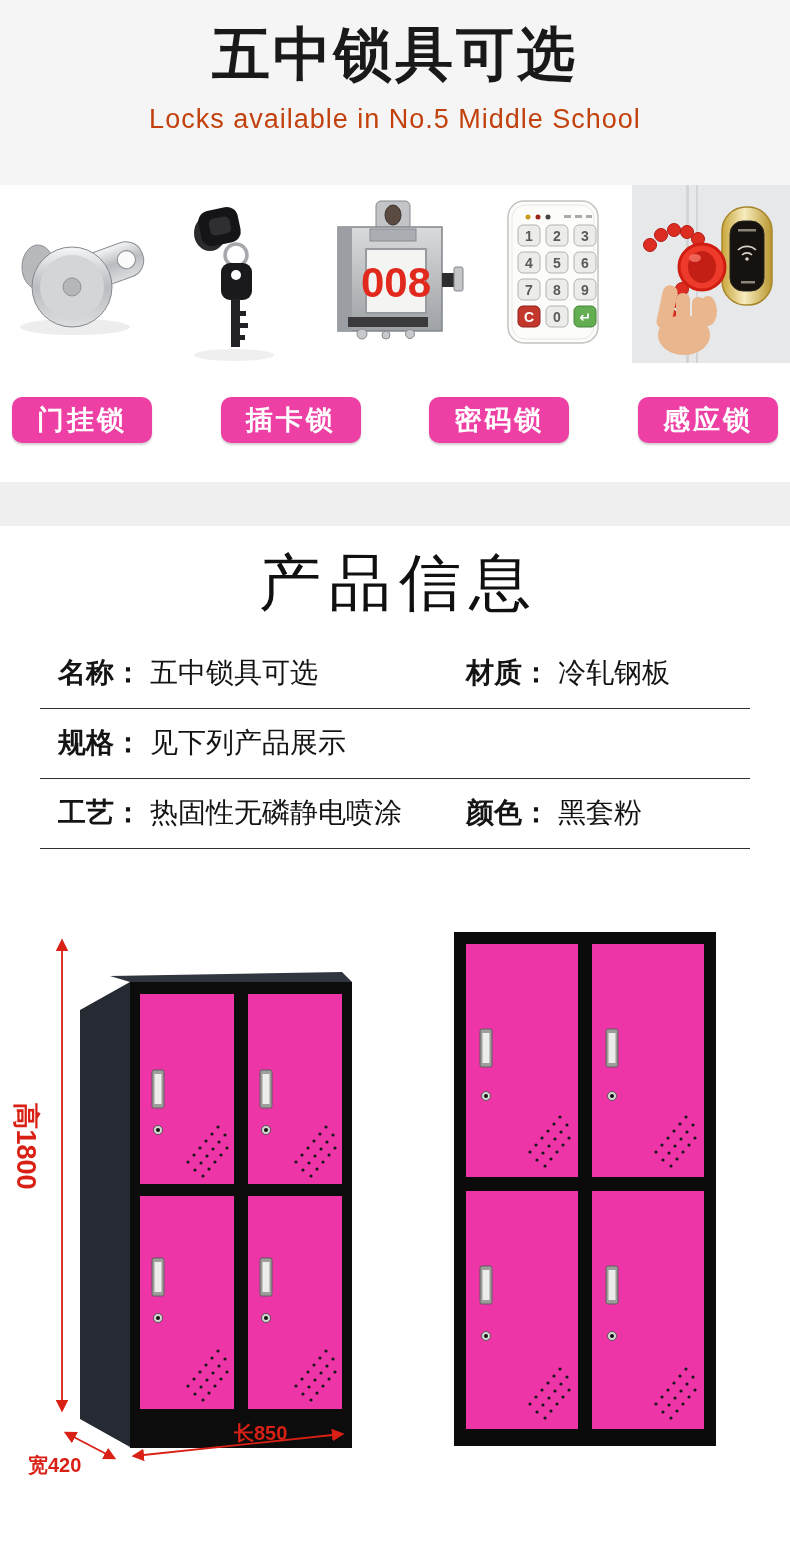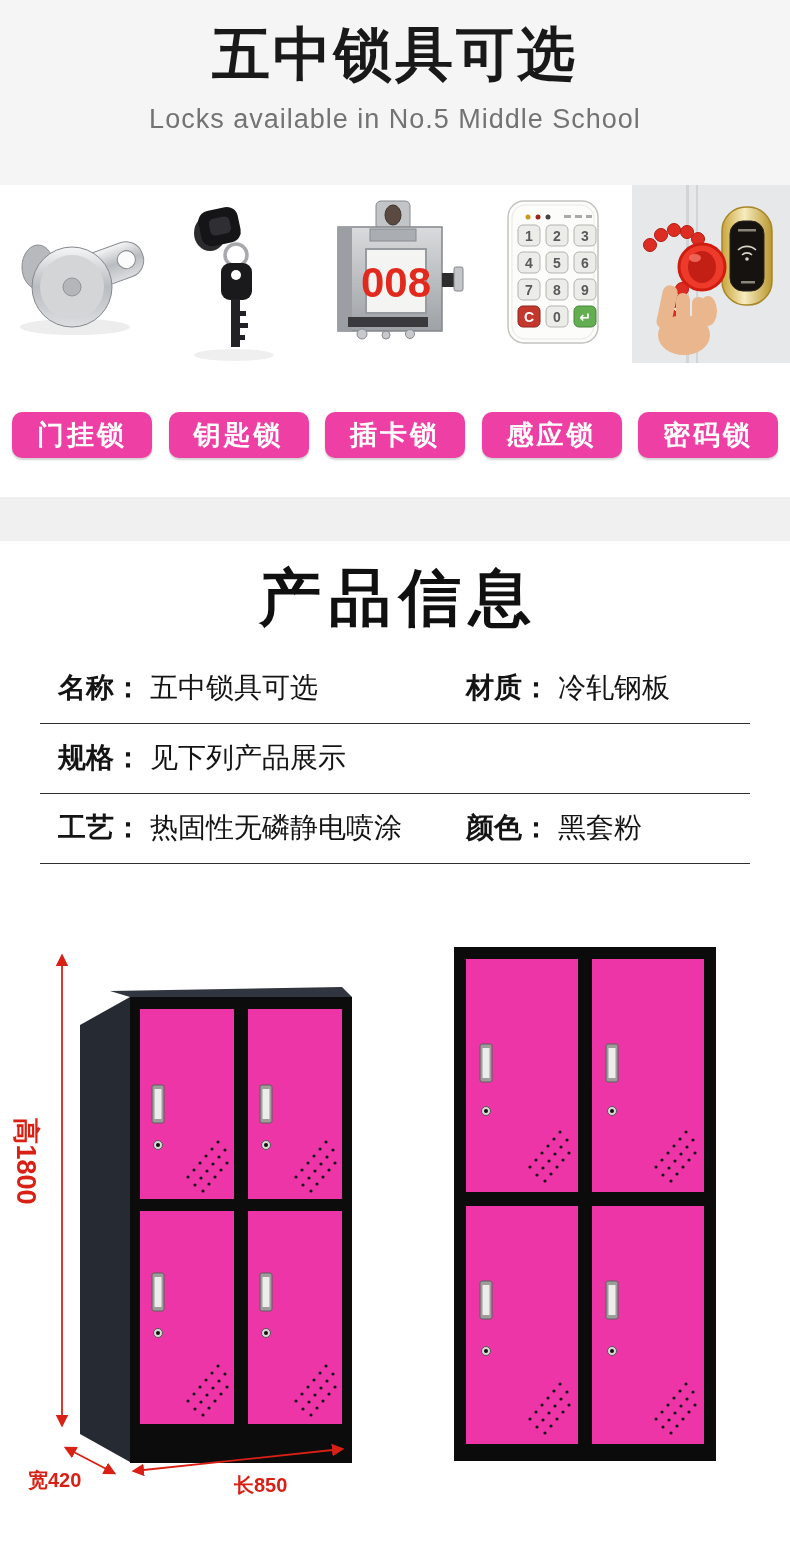--- a/index.html
+++ b/index.html
@@ -3,38 +3,38 @@
 <meta charset="utf-8">
 <style>
   html,body{margin:0;padding:0;background:#fff;}
   .page{position:relative;width:790px;height:1567px;background:#ffffff;overflow:hidden;
         font-family:"Liberation Sans","DejaVu Sans",sans-serif;color:#1a1a1a;}
   .page svg text{font-family:"Liberation Sans","DejaVu Sans",sans-serif;}
 
   
   .header{height:185px;background:#f5f5f6;text-align:center;}
   .header h1{margin:0;padding-top:16px;font-size:58px;font-weight:bold;letter-spacing:3px;color:#191919;}
-  .header .sub{margin-top:10px;font-size:27px;letter-spacing:1px;color:#737373;}
+  .header .sub{margin-top:10px;font-size:27px;letter-spacing:1px;color:#c2410c;}
 
   
   .locks{background:#ffffff;padding-bottom:31px;}
   .locks-row{display:flex;height:196px;}
   .lock-cell{width:158px;height:196px;position:relative;}
   .lock-cell svg{display:block;}
-  .pills-row{display:flex;justify-content:space-between;padding:8px 12px;margin-top:23px;}
+  .pills-row{display:flex;justify-content:space-between;padding:8px 12px;margin-top:8px;}
   .pill{width:140px;height:46px;background:#ee3fa4;border-radius:10px;color:#fff;
         font-size:27px;font-weight:bold;letter-spacing:3px;
         display:flex;align-items:center;justify-content:center;box-shadow:0 2px 2px rgba(0,0,0,.18);}
 
   
   .band{height:44px;background:#f0f0f1;}
 
   
   .info{background:#ffffff;padding-bottom:35px;}
-  .info h2{margin:18px 0 0;text-align:center;font-size:62px;font-weight:bold;letter-spacing:8px;color:#101010;line-height:1.25;padding-left:8px;}
+  .info h2{margin:18px 0 0;text-align:center;font-size:62px;font-weight:normal;letter-spacing:8px;color:#101010;line-height:1.25;padding-left:8px;}
   .info-table{margin:17px 40px 0;}
   .info-row{height:70px;box-sizing:border-box;border-bottom:1px solid #2f2f2f;
             display:flex;align-items:center;font-size:28px;color:#141414;}
   .cell{display:flex;align-items:flex-start;white-space:nowrap;}
   .cell.left{width:60%;padding-left:18px;box-sizing:border-box;}
   .cell.right{width:40%;}
   .cell b{font-weight:bold;margin-right:8px;}
 
   
   .display{position:relative;height:687px;background:#ffffff;}
@@ -197,24 +197,23 @@
             <rect x="60" y="112" width="13" height="36" rx="6"></rect>
             <ellipse cx="52" cy="150" rx="26" ry="20"></ellipse>
             <ellipse cx="76" cy="126" rx="9" ry="15"></ellipse>
           </g>
         </svg>
       </div>
     </div>
 
     <div class="pills-row">
       <div class="pill">门挂锁</div>
-      <div class="pill">钥匙锁</div>
       <div class="pill">插卡锁</div>
+      <div class="pill">密码锁</div>
       <div class="pill">感应锁</div>
-      <div class="pill">密码锁</div>
     </div>
   </div>
 
   <div class="band"></div>
 
   <div class="info">
     <h2>产品信息</h2>
     <div class="info-table">
       <div class="info-row">
         <div class="cell left">
@@ -336,16 +335,16 @@
         <line x1="62" y1="57" x2="62" y2="526" marker-start="url(#arr)" marker-end="url(#arr)"></line>
         <line x1="66" y1="549" x2="114" y2="574" marker-start="url(#arr)" marker-end="url(#arr)"></line>
         <line x1="134" y1="572" x2="342" y2="550" marker-start="url(#arr)" marker-end="url(#arr)"></line>
       </g>
     </svg>
 
     <div class="dim-rot">
       <span>高1800</span>
     </div>
     <div class="dim-label" style="left:28px;top:568px;">宽420</div>
-    <div class="dim-label" style="left:234px;top:573px;">长850</div>
+    <div class="dim-label" style="left:234px;top:536px;">长850</div>
   </div>
 
 </div>
 
 </body></html>

